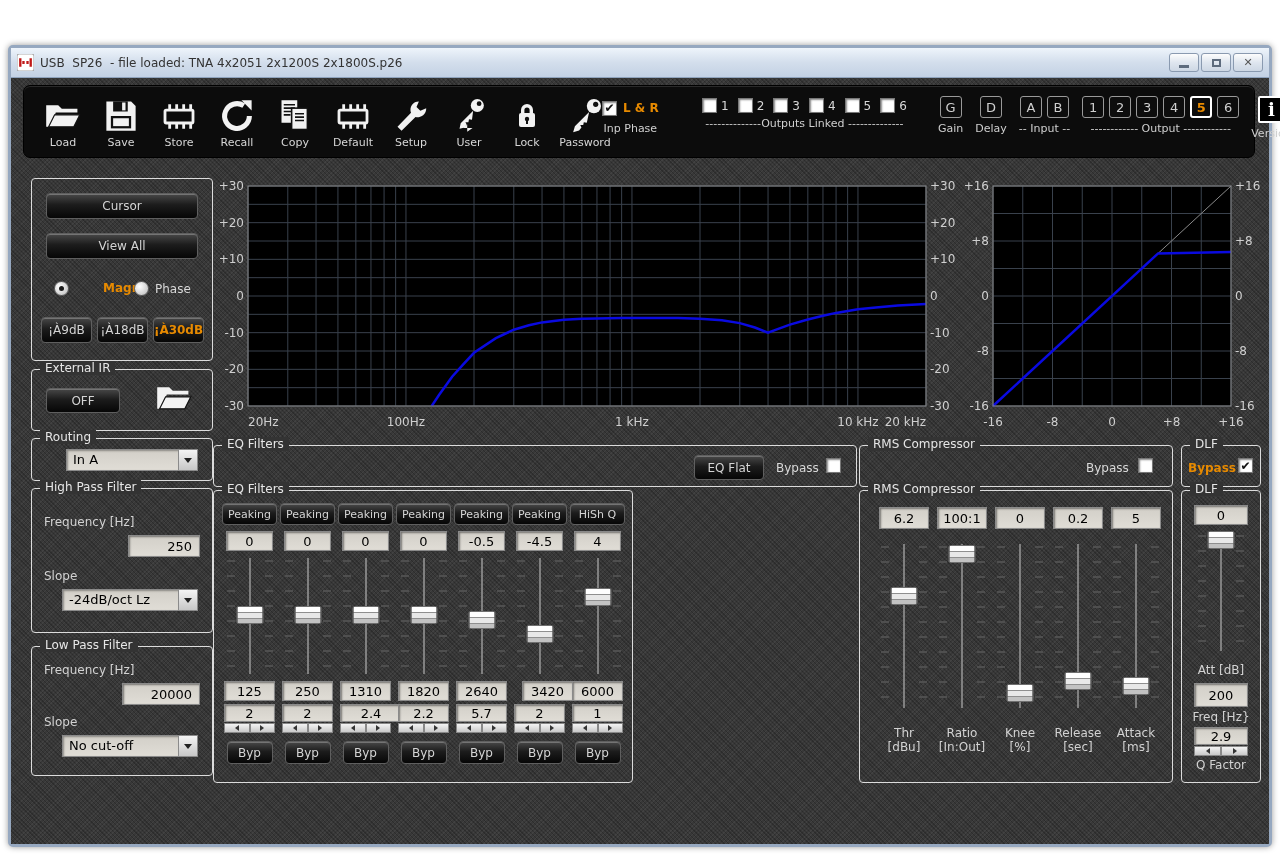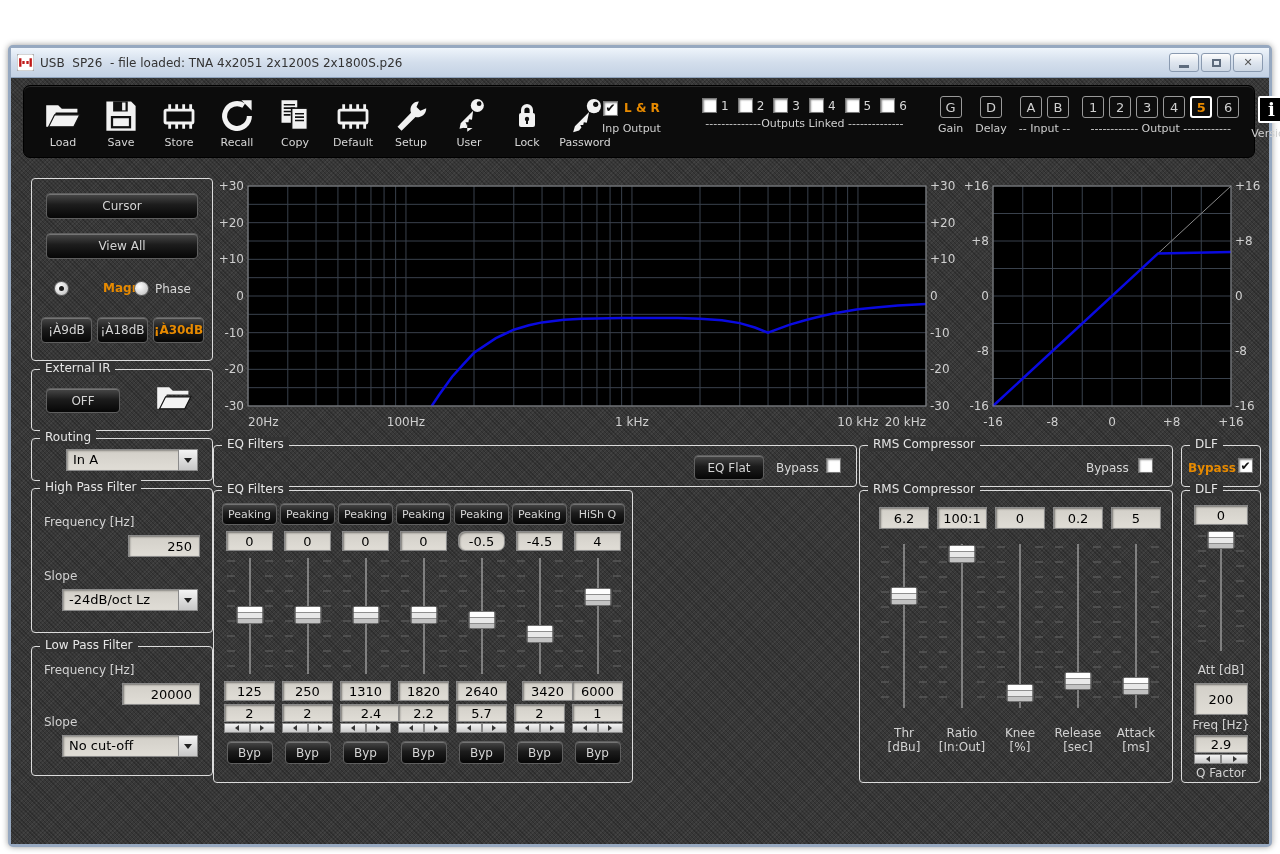--- a/index.html
+++ b/index.html
@@ -250,21 +250,21 @@
             </span>
     <span class="tlabel">Password</span>
   </div>
         </div>
 
       <div class="tb-inp tbgroup">
         <label class="cbrow">
           <span class="cb" id="cb-lr">✔</span>
           <span class="cbl orange">L &amp; R</span>
         </label>
-        <span class="tb-cap">Inp Output</span>
+        <span class="tb-cap">Inp Phase</span>
       </div>
 
       <div class="tb-out tbgroup">
         <div class="olkrow" id="olkrow">
             <label class="olk">
     <span class="cb"></span>
     <span class="cbl">1</span>
   </label>
             <label class="olk">
     <span class="cb"></span>
@@ -582,21 +582,21 @@
      <div class="field" style="width:51px;height:18px;">2.2</div>
      <div class="spin">
        <span class="sb l"></span>
        <span class="sb r"></span>
      </div>
    </div>
    <div class="dbtn" style="width:46px;height:23px;margin-top:8px;font-size:12px;">Byp</div>
         </div>
         <div class="eqcol" style="left: 240px;">
           <div class="dbtn" style="width:55px;height:22px;font-size:11px;">Peaking</div>
-   <div class="field" style="width:47px;height:20px;margin-top:6px;border-radius:7px;">-0.5</div>
+   <div class="field" style="width:47px;height:20px;margin-top:6px;">-0.5</div>
    <div class="slider" style="width:55px;height:120px;margin-top:5px;">
             <div class="sl-ticks l"></div>
    <div class="sl-track"></div>
    <div class="sl-ticks r"></div>
    <div class="sl-thumb" style="top:53%"></div>
           </div>
    <div class="field" style="width:51px;height:20px;margin-top:5px;">2640</div>
    <div style="width:51px;margin-top:3px;">
      <div class="field" style="width:51px;height:18px;">5.7</div>
      <div class="spin">
@@ -704,21 +704,21 @@
       <span class="legend">DLF</span>
       <div style="display:flex;flex-direction:column;align-items:center;padding-top:14px;height:100%;">
         <div class="field" style="width:54px;height:20px;">0</div>
         <div class="slider" id="dlf-slider" style="width:56px;height:122px;margin-top:6px;">
             <div class="sl-ticks l"></div>
    <div class="sl-track"></div>
    <div class="sl-ticks r"></div>
    <div class="sl-thumb" style="top:7%"></div>
           </div>
         <span class="smalllab" style="margin-top:10px;font-size:12px;">Att [dB]</span>
-        <div class="field" style="width:54px;height:32px;margin-top:6px;">200</div>
+        <div class="field" style="width:54px;height:24px;margin-top:6px;">200</div>
         <span class="smalllab" style="margin-top:3px;font-size:12px;">Freq [Hz}</span>
         <div style="width:54px;margin-top:3px;">
           <div class="field" style="width:54px;height:18px;">2.9</div>
           <div class="spin">
             <span class="sb l"></span>
             <span class="sb r"></span>
           </div>
         </div>
         <span class="smalllab" style="margin-top:2px;font-size:12px;">Q Factor</span>
       </div>

